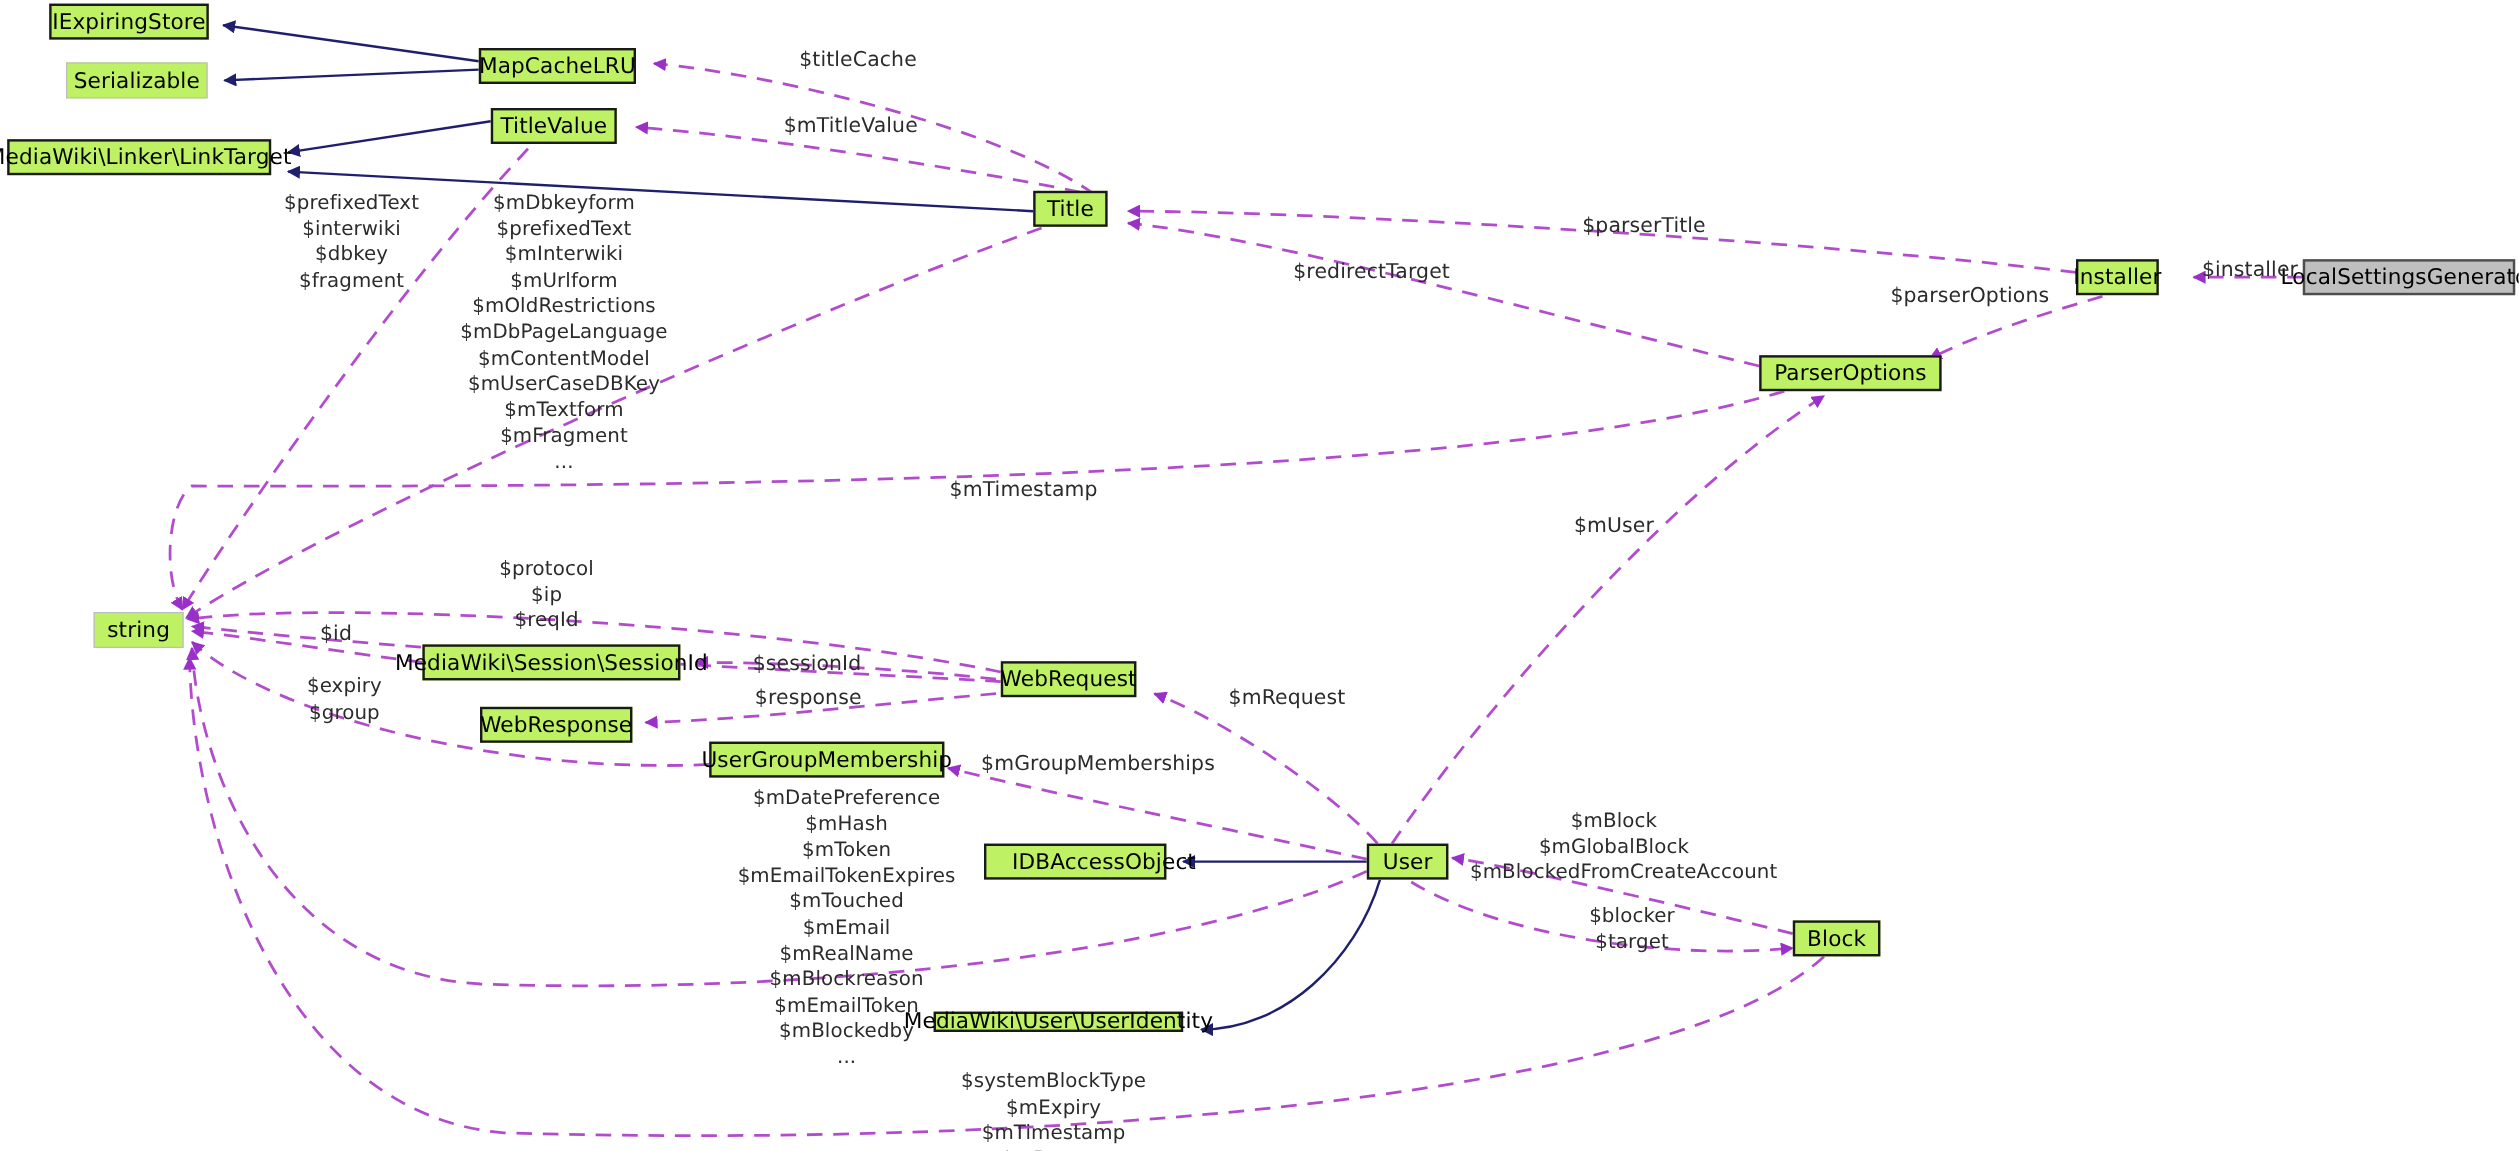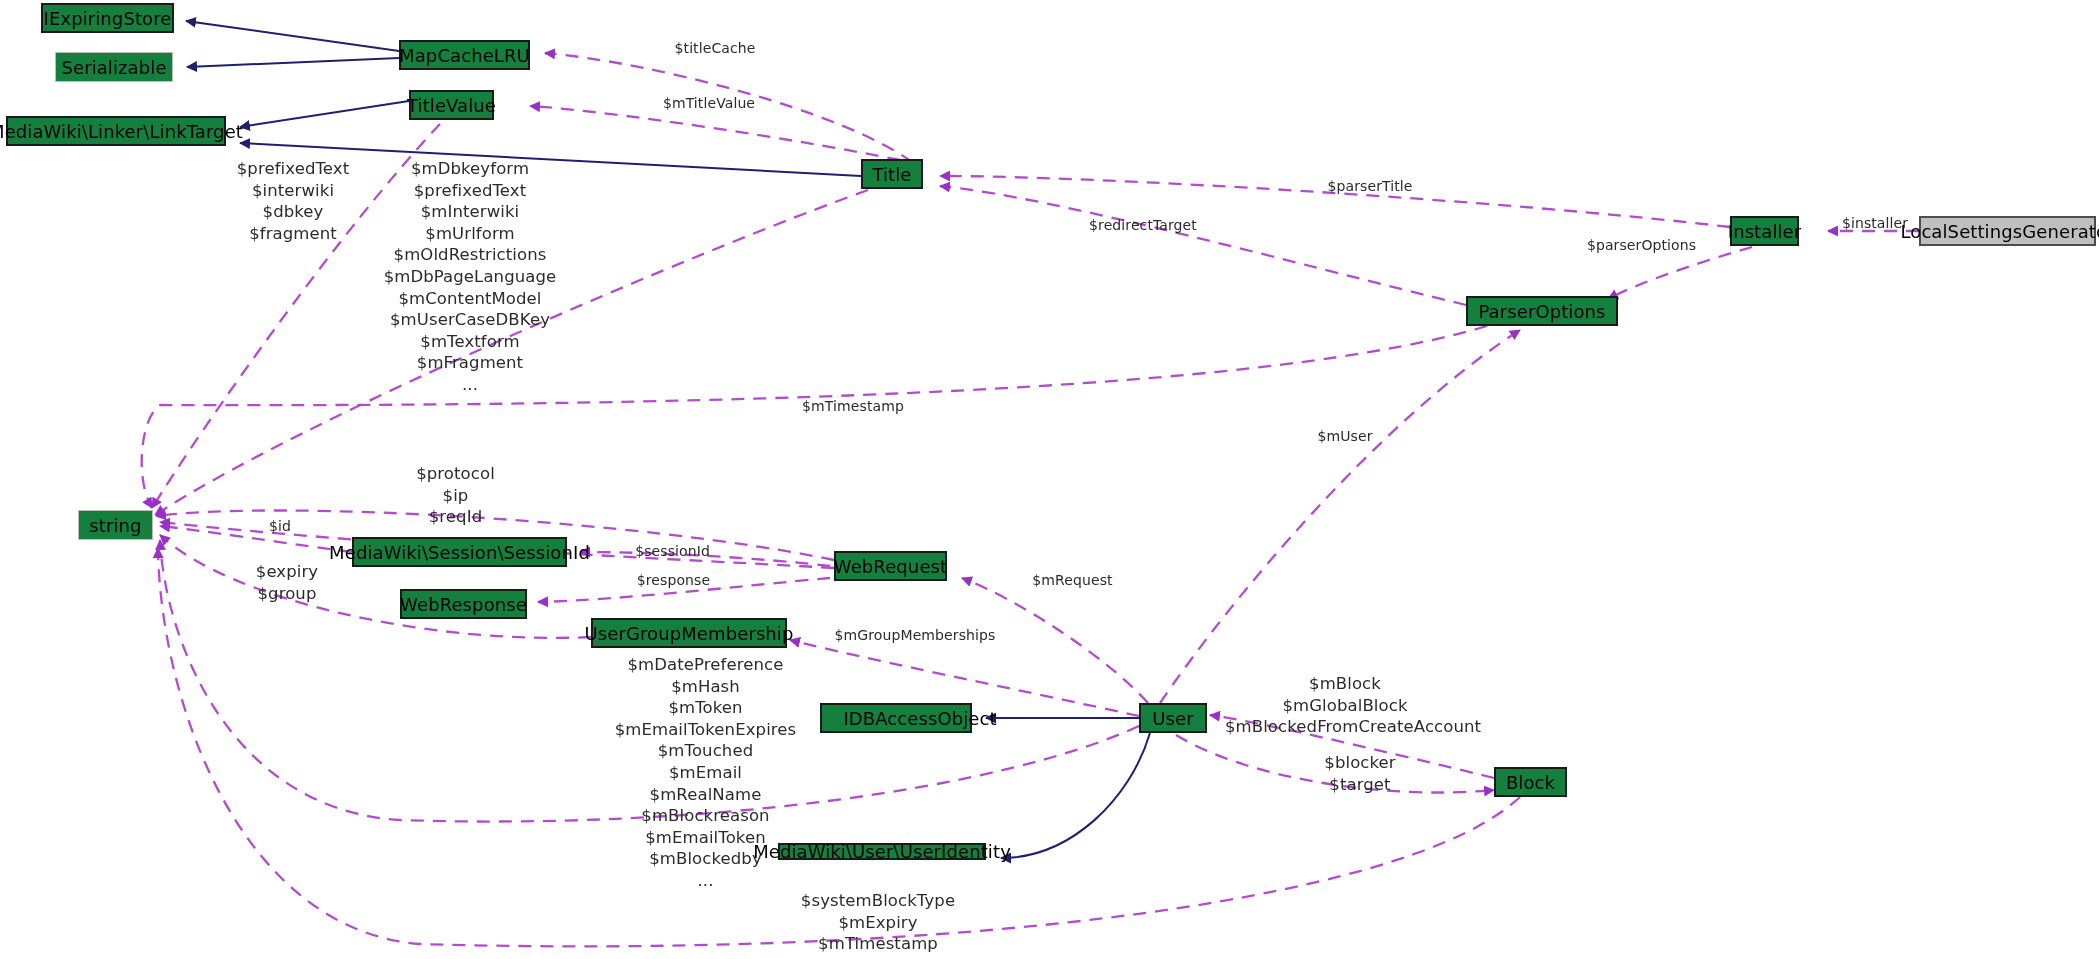--- a/index.html
+++ b/index.html
@@ -26,37 +26,37 @@
   }
   .node {
     position: absolute;
     box-sizing: border-box;
     display: flex;
     align-items: center;
     justify-content: center;
     white-space: nowrap;
     font-size: 18px;
     color: #000000;
-    background: #15803d;
+    background: #bef264;
     border: 1.5px solid #404040;
     letter-spacing: 0.1px;
   }
   .node.solid-border {
     border: 2px solid #1a1a1a;
   }
   .node.light-border {
     border: 1.5px solid #bdbdbd;
   }
   .node.highlight {
     background: #bfbfbf;
     border: 2px solid #4d4d4d;
   }
   .edge-label {
     position: absolute;
-    font-size: 14px;
+    font-size: 17px;
     color: #2b2b2b;
     white-space: pre;
     text-align: center;
     line-height: 1.28;
     letter-spacing: 0.1px;
   }
   .edge-label.multi {
     font-size: 16.5px;
     line-height: 1.31;
   }
@@ -120,21 +120,21 @@
   </div>
 
   <div class="node solid-border" style="left:399px; top:40px;  width:131px; height:30px;">
     <span>MapCacheLRU</span>
   </div>
 
   <div class="node solid-border" style="left:6px;   top:116px; width:220px; height:30px;">
     <span>MediaWiki\Linker\LinkTarget</span>
   </div>
 
-  <div class="node solid-border" style="left:409px; top:90px;  width:85px; height:30px;">
+  <div class="node solid-border" style="left:409px; top:90px;  width:105px; height:30px;">
     <span>TitleValue</span>
   </div>
 
   <div class="node solid-border" style="left:861px; top:159px; width:62px;  height:30px;">
     <span>Title</span>
   </div>
 
   <div class="node solid-border" style="left:1730px;top:216px; width:69px;  height:30px;align-items:center;">
     <span>Installer</span>
   </div>

